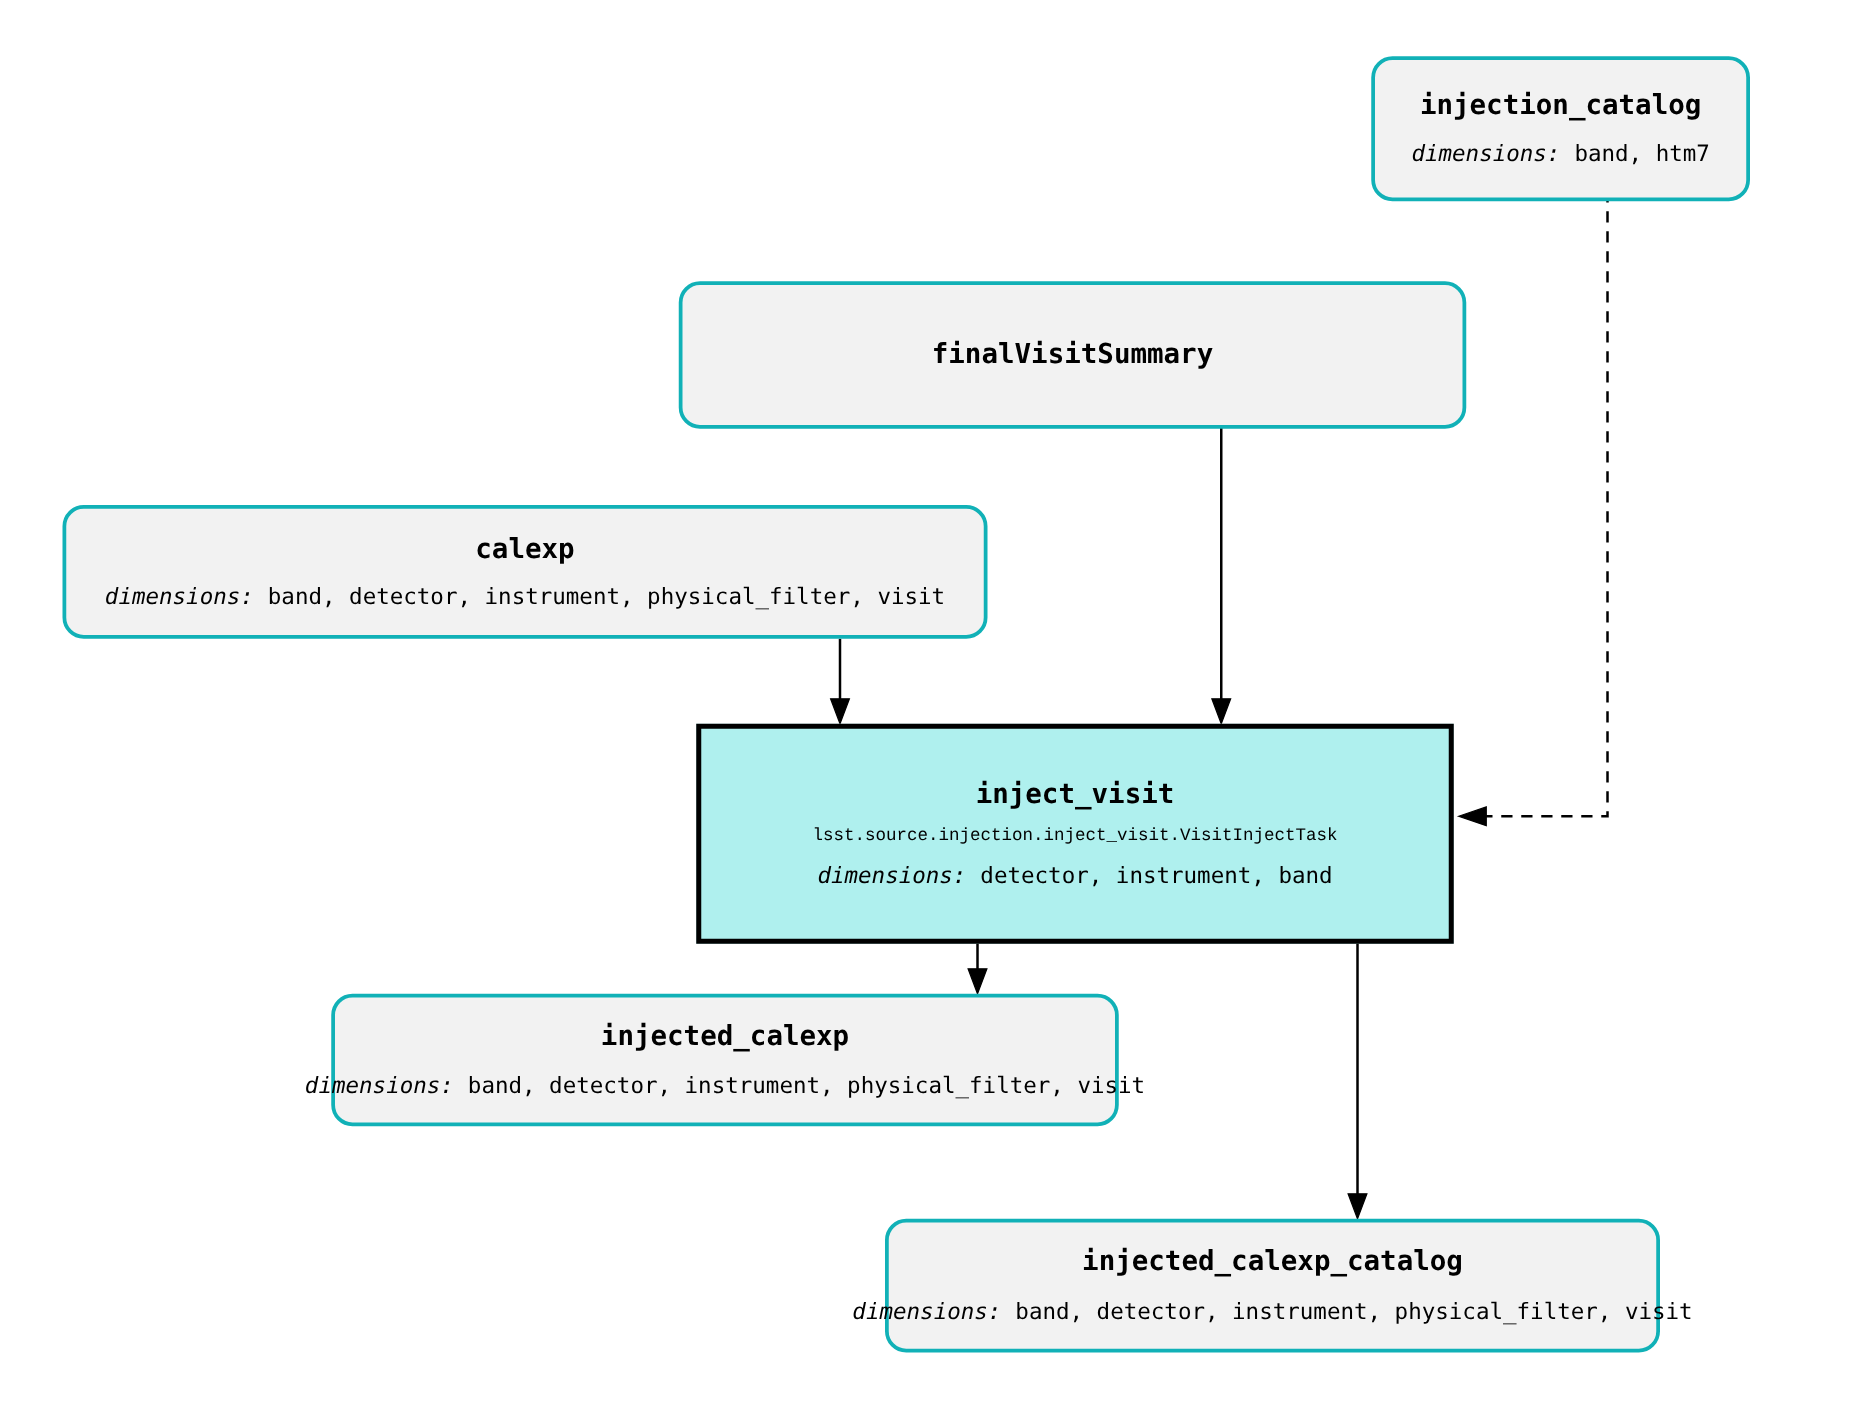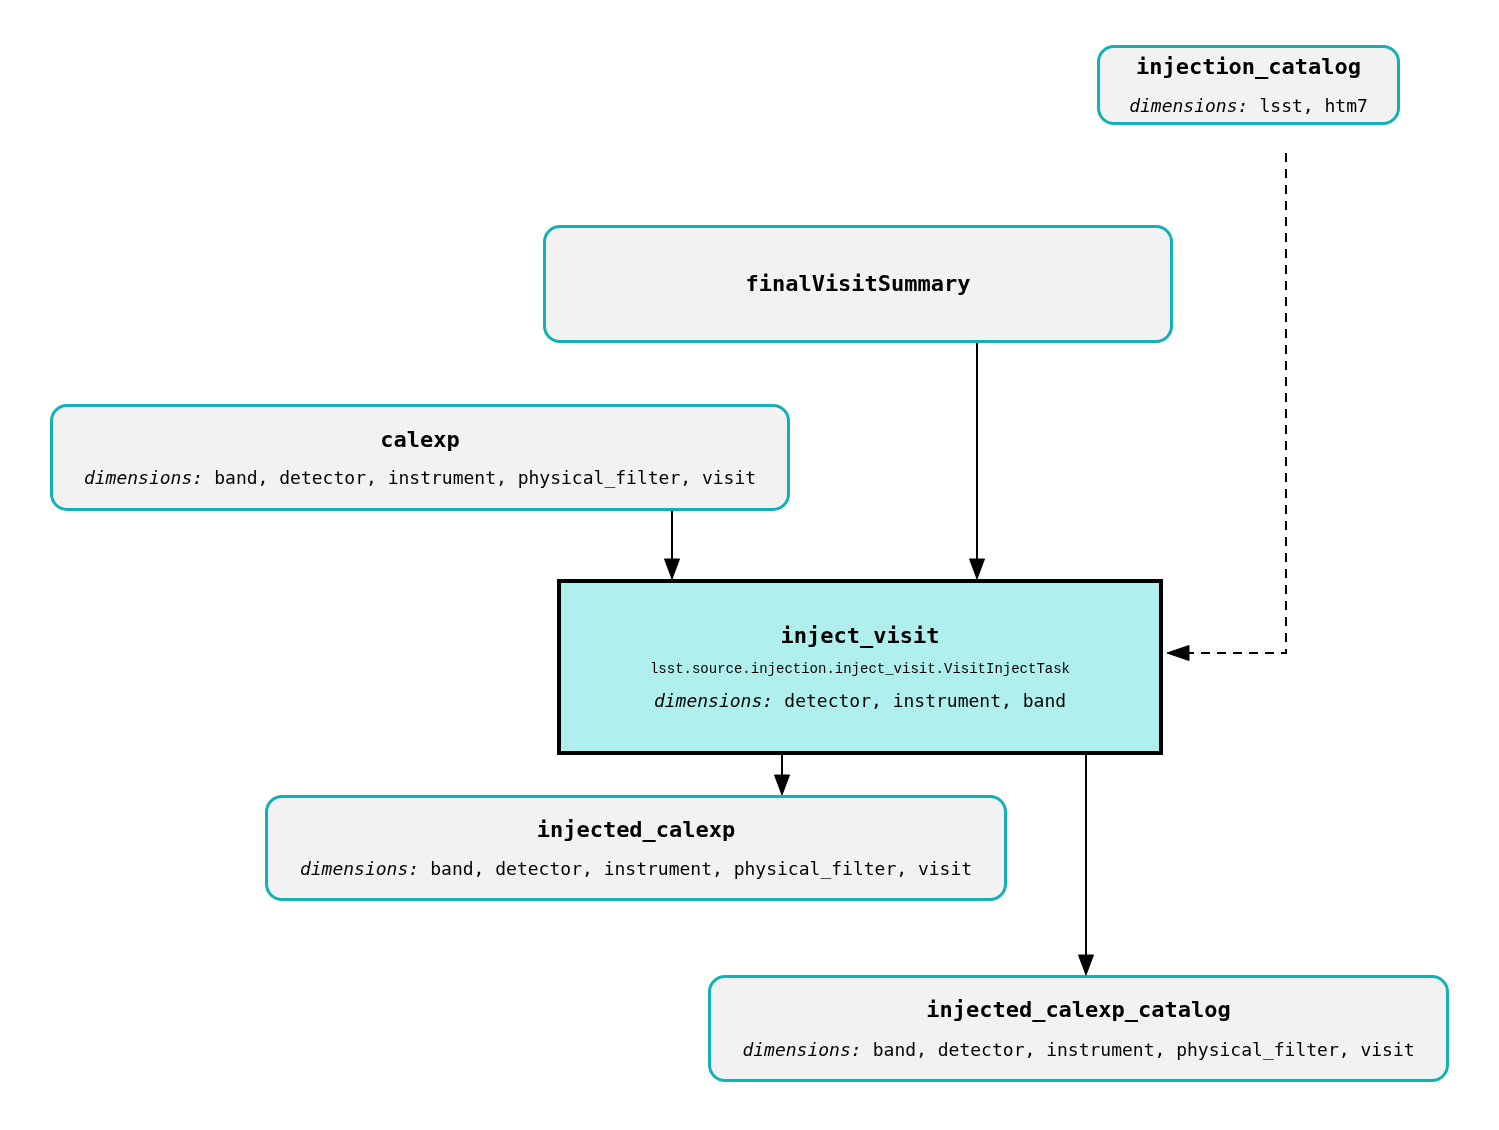--- a/index.html
+++ b/index.html
@@ -105,24 +105,24 @@
       <line class="edge-line" x1="782" y1="727" x2="782" y2="777"></line>
       <polygon class="edge-head" points="782,795 774.5,775 789.5,775"></polygon>
     </g>
 
     <g>
       <line class="edge-line" x1="1086" y1="727" x2="1086" y2="957"></line>
       <polygon class="edge-head" points="1086,975 1078.5,955 1093.5,955"></polygon>
     </g>
   </svg>
 
-  <div class="node dataset" style="left:1097px; top:45px; width:303px; height:80px;">
+  <div class="node dataset" style="left:1097px; top:45px; width:303px; height:116px;">
     <div class="node-title">injection_catalog</div>
     <div class="node-dims">
-      <span class="dims-label">dimensions:</span><span class="dims-value">lsst, htm7</span>
+      <span class="dims-label">dimensions:</span><span class="dims-value">band, htm7</span>
     </div>
   </div>
 
   <div class="node dataset" style="left:543px; top:225px; width:630px; height:118px;">
     <div class="node-title">finalVisitSummary</div>
   </div>
 
   <div class="node dataset" style="left:50px; top:404px; width:740px; height:107px;gap:16px;">
     <div class="node-title">calexp</div>
     <div class="node-dims">
@@ -131,27 +131,27 @@
   </div>
 
   <div class="node task" style="left:557px; top:579px; width:606px; height:176px;">
     <div class="node-title">inject_visit</div>
     <div class="node-subtitle">lsst.source.injection.inject_visit.VisitInjectTask</div>
     <div class="node-dims">
       <span class="dims-label">dimensions:</span><span class="dims-value">detector, instrument, band</span>
     </div>
   </div>
 
-  <div class="node dataset" style="left:265px; top:795px; width:742px; height:106px;">
+  <div class="node dataset" style="left:265px; top:795px; width:630px; height:106px;">
     <div class="node-title">injected_calexp</div>
     <div class="node-dims">
       <span class="dims-label">dimensions:</span><span class="dims-value">band, detector, instrument, physical_filter, visit</span>
     </div>
   </div>
 
-  <div class="node dataset" style="left:708px; top:975px; width:741px; height:107px;">
+  <div class="node dataset" style="left:708px; top:975px; width:620px; height:107px;">
     <div class="node-title">injected_calexp_catalog</div>
     <div class="node-dims">
       <span class="dims-label">dimensions:</span><span class="dims-value">band, detector, instrument, physical_filter, visit</span>
     </div>
   </div>
 
 </div>
 
 </body></html>

